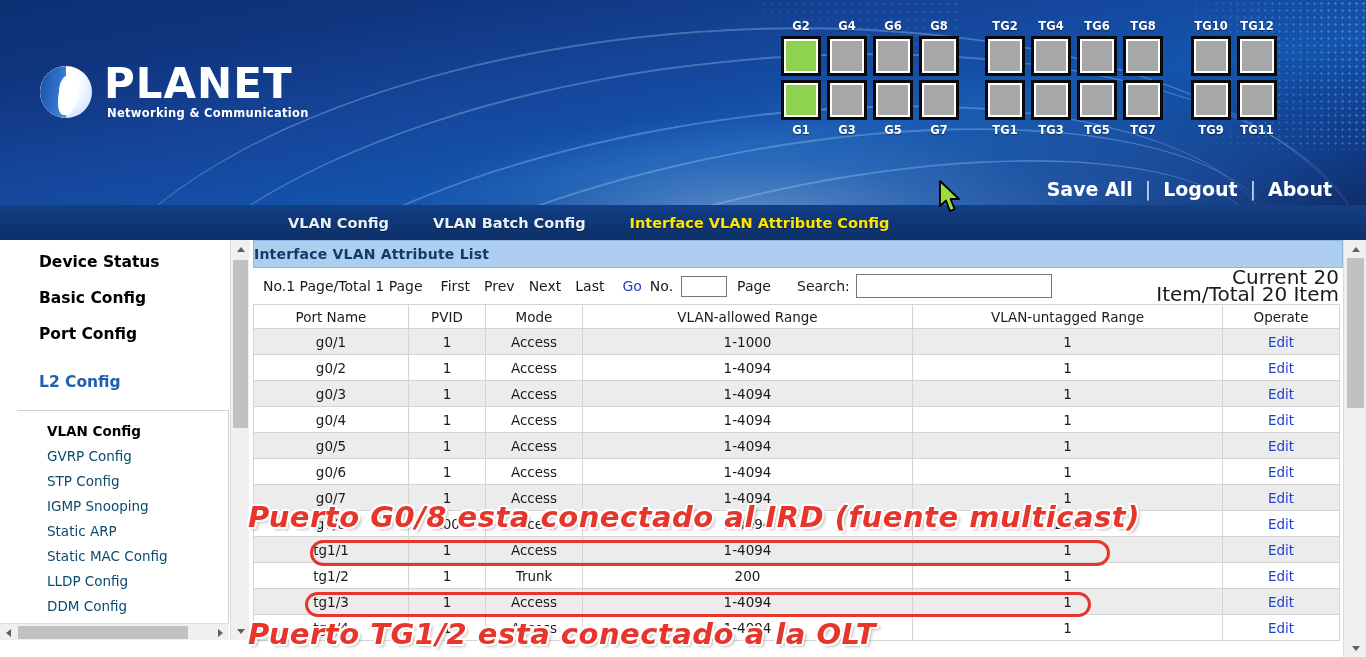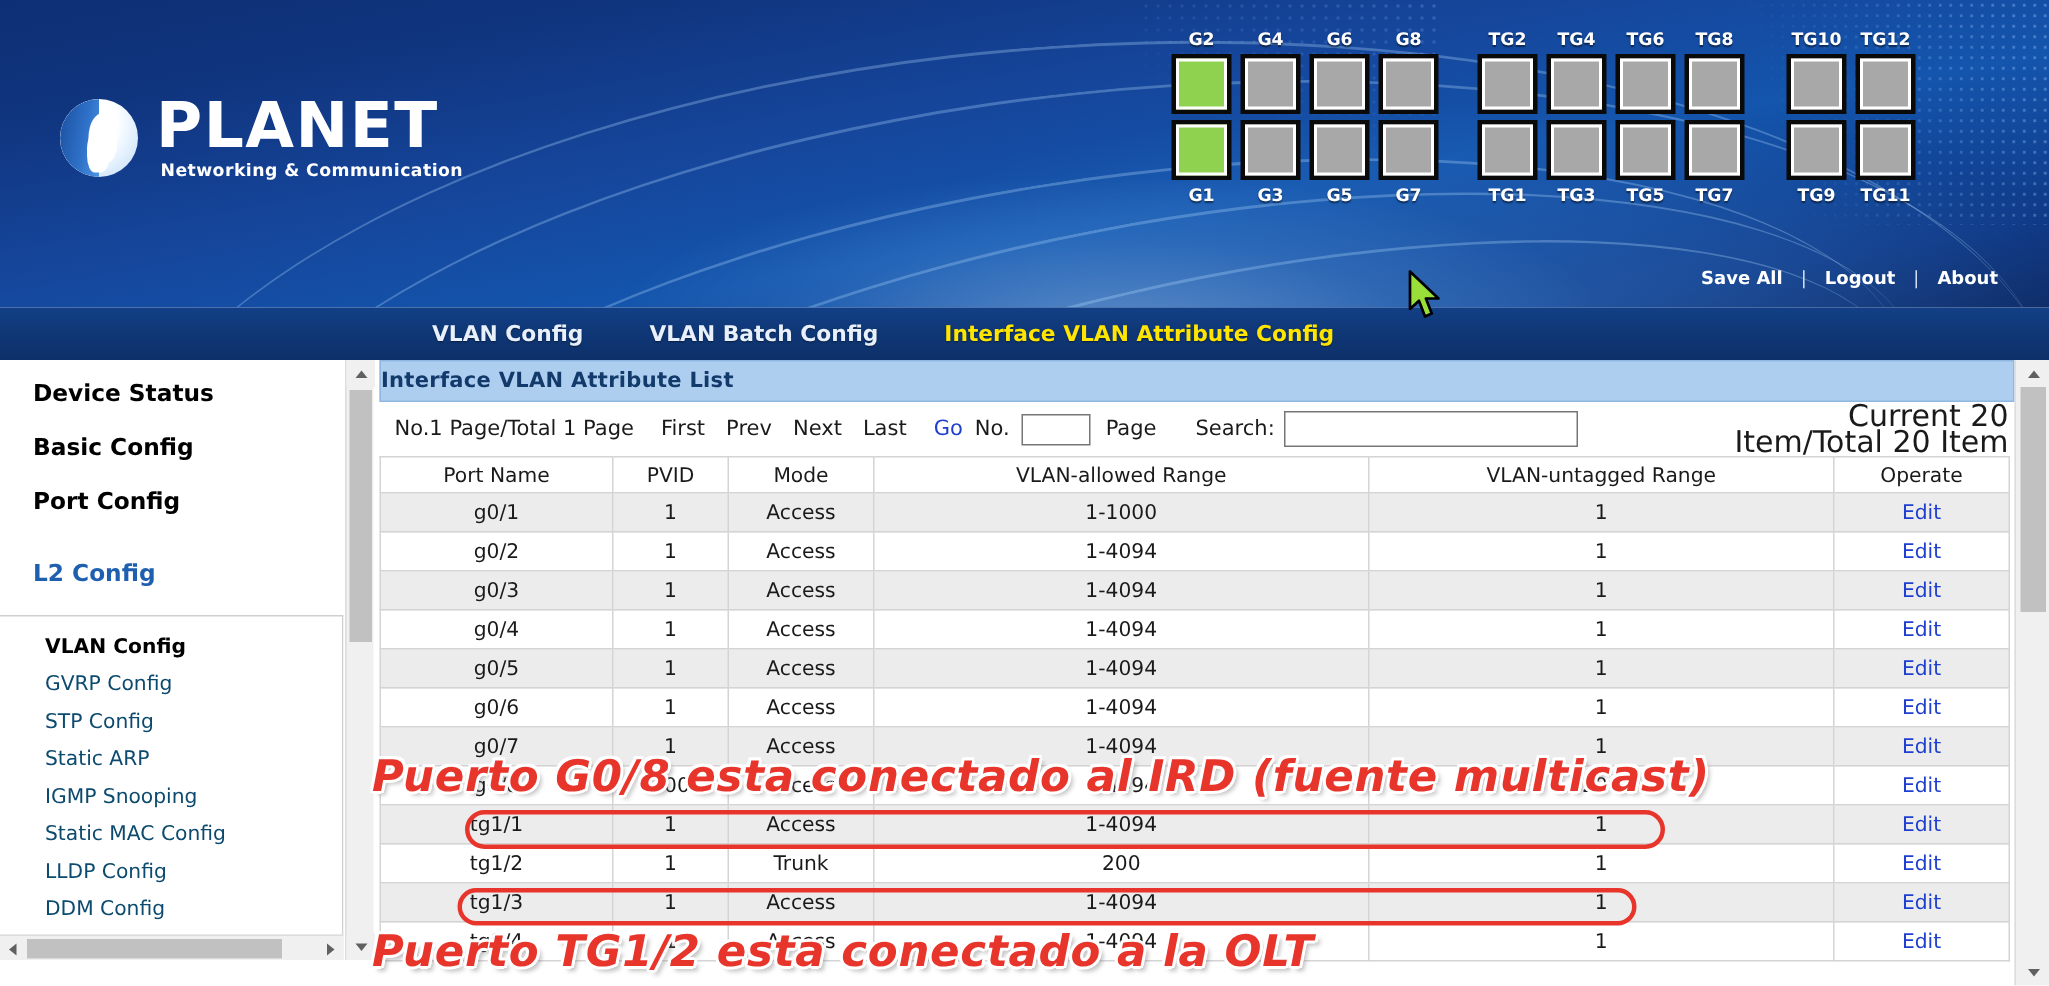--- a/index.html
+++ b/index.html
@@ -99,21 +99,21 @@
   .pbox > i {
     display: block; width: 34px; height: 34px;
     border: 2px solid #ffffff;
     background: #a8a8a8;
   }
   .pbox.on > i { background: #8ed24f; }
 
   
   .toplinks {
     position: absolute; right: 22px; top: 178px;
-    font-size: 12px; font-weight: bold; color: #ffffff;
+    font-size: 19px; font-weight: bold; color: #ffffff;
     display: flex; align-items: flex-start; gap: 0;
   }
   .toplinks a { color: #fff; text-decoration: none; padding: 0 12px; }
   .toplinks .sep { color: #cfe0f5; font-weight: normal; }
 
   
   .navbar {
     position: absolute; left: 0; top: 205px; width: 1366px; height: 35px;
     background: linear-gradient(to bottom, #123f86 0%, #0f3674 55%, #0d3069 100%);
     display: flex; align-items: center;
@@ -124,21 +124,21 @@
     text-shadow: 0 1px 1px rgba(0,0,0,0.45);
   }
   .navtab.active { color: #ffe500; }
 
   
   .body-area { position: absolute; left: 0; top: 240px; width: 1366px; height: 417px; background: #fff; }
 
   
   .sidebar {
     position: absolute; left: 0; top: 0; width: 229px; height: 400px;
-    background: #fff; overflow: hidden;
+    background: #fff; overflow: hidden; padding-left: 17px;
   }
   .side-top { padding: 14px 0 0 22px; }
   .side-main {
     font-size: 15.5px; font-weight: bold; color: #000;
     margin-bottom: 19px; cursor: pointer; line-height: 17px;
   }
   .side-main.sel { color: #1f5fb0; margin-top: 31px; }
   .side-sub-wrap {
     margin-top: 3px; border-top: 1px solid #cfcfcf; border-right: 1px solid #cfcfcf;
     padding: 8px 0 0 30px; height: 260px;
@@ -398,22 +398,22 @@
       <div class="side-top" id="side-main">
           <div class="side-main">Device Status</div>
           <div class="side-main">Basic Config</div>
           <div class="side-main">Port Config</div>
           <div class="side-main sel">L2 Config</div>
         </div>
       <div class="side-sub-wrap" id="side-sub">
           <div class="side-sub sel">VLAN Config</div>
           <div class="side-sub">GVRP Config</div>
           <div class="side-sub">STP Config</div>
+          <div class="side-sub">IGMP Snooping</div>
           <div class="side-sub">Static ARP</div>
-          <div class="side-sub">IGMP Snooping</div>
           <div class="side-sub">Static MAC Config</div>
           <div class="side-sub">LLDP Config</div>
           <div class="side-sub">DDM Config</div>
           <div class="side-sub">Port Channel</div>
         </div>
       <div class="hsb">
         <div class="harr l">
             <span class="tri"></span>
           </div>
         <div class="hthumb"></div>

